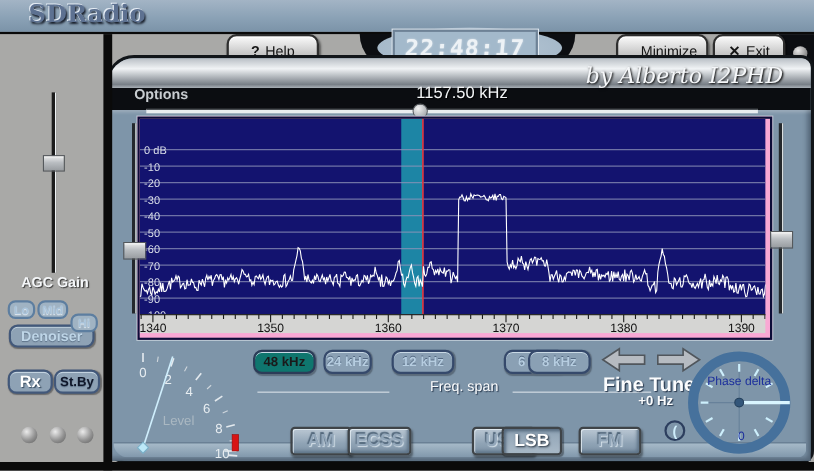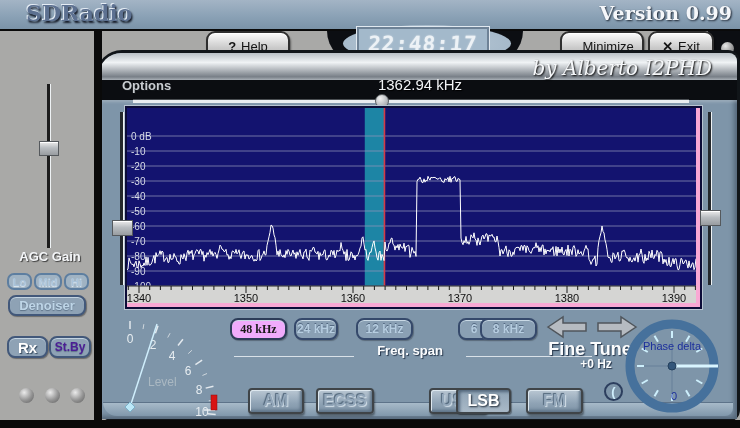--- a/index.html
+++ b/index.html
@@ -79,34 +79,34 @@
     border-radius:7px;background:#a0b3c3;color:#a9c3da;font-size:11px;
     font-weight:bold;display:flex;align-items:center;justify-content:center;
     text-shadow:0 1px 1px #e4edf4;box-sizing:border-box;cursor:pointer;}
   .pill-btn{border:2px solid #42587a;border-radius:8px;background:#8ea2b5;
     display:flex;align-items:center;justify-content:center;font-weight:bold;
     box-shadow:inset 0 1px 0 #c3d3e0,1px 1px 1px #6b6b6b;cursor:pointer;box-sizing:border-box;}
   .denoiser{left:8px;top:295px;width:78px;height:21px;font-size:13px;color:#bed5e7;
     text-shadow:0 1px 1px #5d7288;}
   .rx{left:7px;top:336px;width:41px;height:22px;font-size:15px;color:#ffffff;
     text-shadow:1px 1px 1px #33475c;}
-  .stby{left:49px;top:336px;width:42px;height:22px;font-size:12px;color:#4c1d95;
+  .stby{left:49px;top:336px;width:42px;height:22px;font-size:12px;color:#0f172a;
     text-shadow:0 1px 1px #5d7288;}
   .led{position:absolute;top:388px;width:15px;height:15px;border-radius:50%;
     background:radial-gradient(circle at 35% 30%,#ebebeb,#939393 55%,#5c5c5c);}
 
   
   .span-btn{position:absolute;top:318px;height:22px;border:2px solid #35496b;
     border-radius:8px;background:#8aa0b4;color:#b6cde0;font-size:12px;font-weight:bold;
     display:flex;align-items:center;justify-content:center;box-sizing:border-box;
     box-shadow:inset 0 1px 0 #c9d9e5,1px 1px 1px #5a6a7a;cursor:pointer;
     text-shadow:0 -1px 0 rgba(40,60,90,.55);}
-  .span-btn.active{background:#f0abfc;color:#1a1a1a;text-shadow:none;border-color:#2c3c58;font-family:Liberation Serif, serif;}
-  .freq-span-label{left:355px;top:343px;width:110px;text-align:center;font-size:13px;
-    font-weight:bold;color:#fbfcfd;text-shadow:1px 1px 1px #25354a;}
+  .span-btn.active{background:#0f766e;color:#1a1a1a;text-shadow:none;border-color:#2c3c58;}
+  .freq-span-label{left:367px;top:343px;width:110px;text-align:center;font-size:13px;
+    font-weight:normal;color:#fbfcfd;text-shadow:1px 1px 1px #25354a;}
   .rule{height:1px;background:#e9eff3;opacity:.85;}
   .mode-btn{position:absolute;top:388px;height:26px;border:2px solid #3f4448;
     border-radius:4px;background:linear-gradient(#bac7d3,#8fa3b5 60%,#7e93a6);
     box-shadow:inset 1px 1px 0 #dde7ee,inset -2px -2px 3px #5f7488,1px 2px 2px rgba(0,0,0,.4);
     color:#93a7ba;font-size:16px;font-weight:bold;display:flex;align-items:center;
     justify-content:center;box-sizing:border-box;cursor:pointer;
     text-shadow:-1px -1px 1px #53687c,1px 1px 1px #d3dfe8;}
   .mode-btn.active{color:#ffffff;text-shadow:1px 1px 2px #1a2430;
     background:linear-gradient(#8fa3b5,#a9b9c7);
     box-shadow:inset 2px 2px 3px #54687c,1px 1px 1px rgba(0,0,0,.35);}
@@ -120,21 +120,20 @@
     justify-content:center;font-size:13px;font-weight:bold;color:#cfeefc;cursor:pointer;}
   text{font-family:"Liberation Sans",sans-serif;}
 </style>
 </head>
 <body>
 
 <div id="root">
 
   <div class="abs titlebar"></div>
   <div class="abs app-title">SDRadio</div>
-  <div class="abs version">Version 0.99</div>
 
   <div class="abs clock-dip"></div>
   <div class="abs right-block"></div>
   <div class="abs screw" style="left:721px;top:42px;"></div>
   <div class="abs screw" style="left:724px;top:64px;"></div>
   <div class="abs screw" style="left:726px;top:86px;"></div>
   <div class="abs clock-oval"></div>
   <div class="abs lcd">
     <span class="lcd-digits">22:48:17</span>
   </div>
@@ -156,21 +155,21 @@
     <div class="abs chrome-band"></div>
     <div class="abs dark-strip"></div>
     <div class="abs face">
       <div class="abs bottom-rim"></div>
     </div>
   </div>
   <div class="abs panel-divider"></div>
   <div class="abs black-bottom"></div>
 
   <div class="abs options">Options</div>
-  <div class="abs freq-display">1362.94 kHz</div>
+  <div class="abs freq-display">1157.50 kHz</div>
   <div class="abs byline">by Alberto I2PHD</div>
 
   <div class="abs htrack" style="left:133px;top:99px;width:556px;"></div>
   <div class="abs hknob" style="left:375px;top:94px;"></div>
 
   <div class="abs spectrum-wrap">
     <svg id="spectrum-svg" width="569" height="195">
         <rect x="0" y="0" width="569" height="178" fill="#13136f"></rect>
         <rect x="237.76999999999902" y="0" width="19.26000000000198" height="178" fill="#1d85a5"></rect>
         <line x1="0" y1="28" x2="569" y2="28" stroke="#8e93b8" stroke-width="1" opacity="0.75"></line>
@@ -341,24 +340,24 @@
     <line x1="60" y1="50" x2="106" y2="50" stroke="#d9f5ff" stroke-width="3"></line>
     <circle cx="60" cy="50" r="4" fill="#33567a" stroke="#24405c"></circle>
     <text x="60" y="34" font-size="11" fill="#1c2f9c" text-anchor="middle">Phase delta</text>
     <text x="62" y="84" font-size="11" fill="#1c2f9c" text-anchor="middle">0</text>
   </svg>
 
   <div id="mode-buttons"></div>
 
 <div class="agc-btn" style="left: 7px; width: 25px;">Lo</div>
     <div class="agc-btn" style="left: 34px; width: 28px;">Mid</div>
-    <div class="agc-btn" style="left: 64px; width: 25px;">Hi</div>
+    <div class="agc-btn" style="left: 64px; width: 25px; margin-top: 12px;">Hi</div>
     <div class="span-btn active" style="left: 230px; width: 57px;">48 kHz</div>
     <div class="span-btn" style="left: 294px; width: 44px; text-align: center;">24 kHz</div>
     <div class="span-btn" style="left: 356px; width: 57px;">12 kHz</div>
     <div class="span-btn" style="left: 418px; width: 57px; margin-left: 40px;">6 kHz</div>
     <div class="span-btn" style="left: 480px; width: 57px;">8 kHz</div>
-    <div class="mode-btn" style="left: 248px; width: 56px;">AM</div>
+    <div class="mode-btn" style="left: 264px; width: 56px;">AM</div>
     <div class="mode-btn" style="left: 316px; width: 58px;">ECSS</div>
     <div class="mode-btn" style="left: 386px; width: 58px; margin-left: 43px;">USB</div>
     <div class="mode-btn active" style="left: 456px; width: 55px;">LSB</div>
     <div class="mode-btn" style="left: 526px; width: 57px;">FM</div>
   </div>
 
 </body></html>

